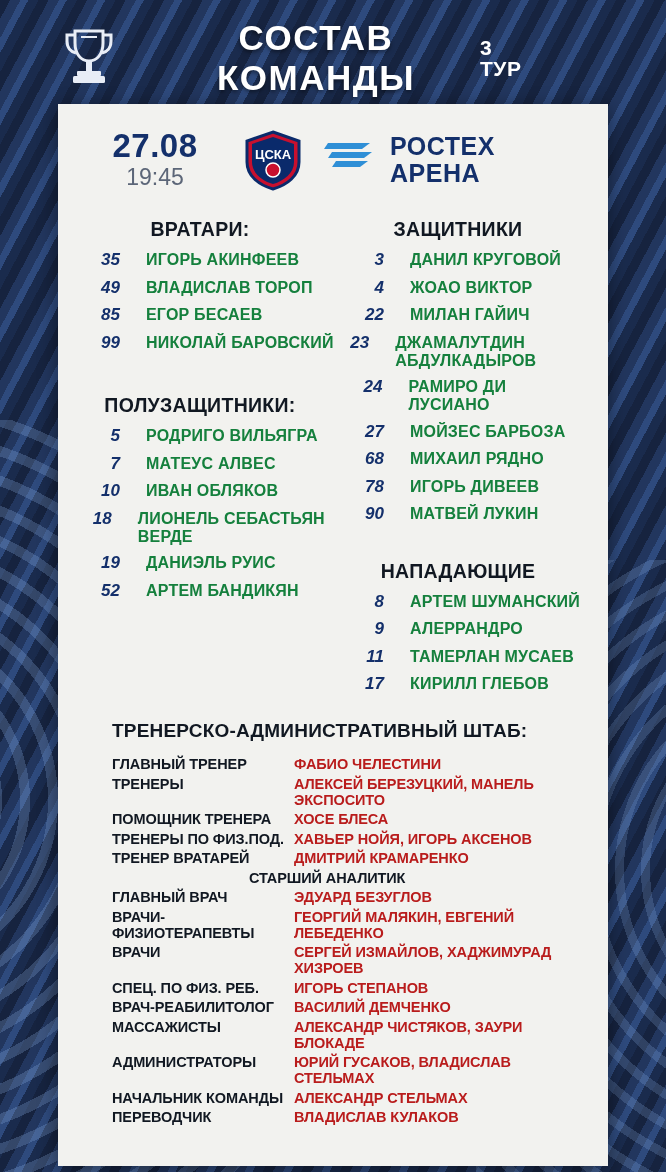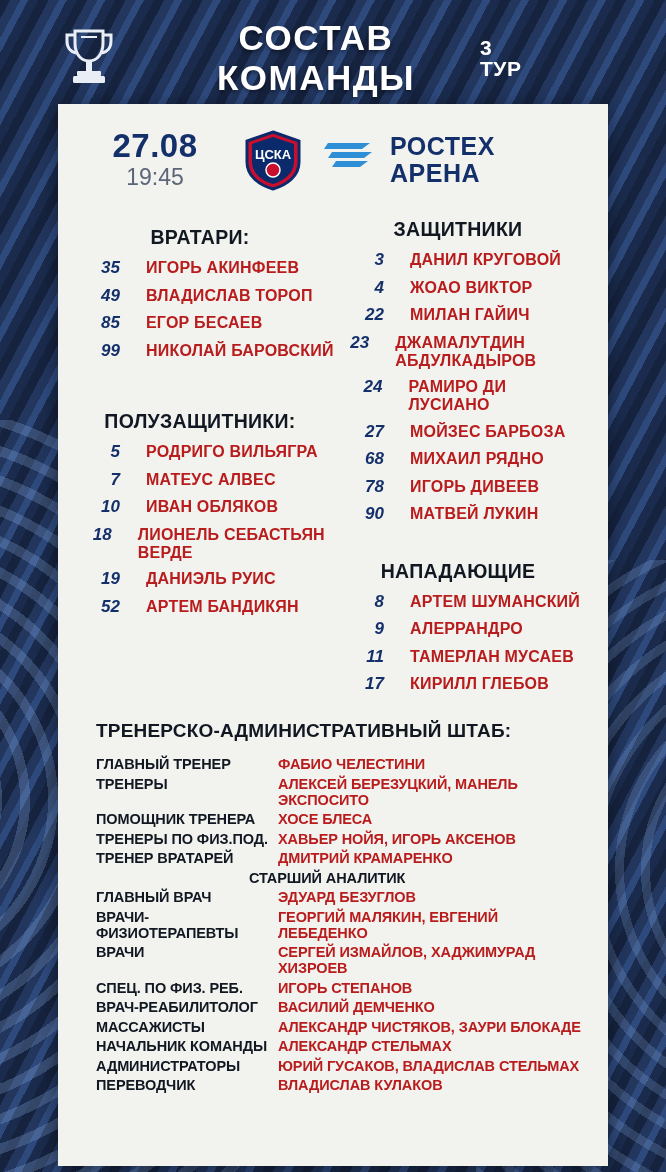--- a/index.html
+++ b/index.html
@@ -163,56 +163,56 @@
   .col-left { width: 258px; }
   .col-right { width: 250px; }
 
   .group-title {
     color: #111822;
     font-weight: bold;
     font-size: 19.5px;
     letter-spacing: 0.3px;
     margin: 8px 0 9px 0;
   }
-  .col-left .group-title { text-align: center; padding-right: 14px; margin-top: 16px;}
+  .col-left .group-title { text-align: center; padding-right: 14px;}
   .col-right .group-title { text-align: center; padding-right: 6px;}
 
   .player {
     display: flex;
     align-items: baseline;
     margin-bottom: 7.5px;
     gap: 16px;
   }
   .p-num {
     width: 42px;
     text-align: right;
     padding-right: 10px;
     font-size: 17px;
     font-weight: bold;
     font-style: italic;
     color: #14306b;
   }
   .p-name {
     font-size: 16px;
     font-weight: bold;
-    color: #b91c1c;
+    color: #15803d;
     letter-spacing: 0.2px;
   }
   .col-right .p-num { width: 48px; }
 
   .spacer-lg { height: 26px; }
   .spacer-md { height: 20px; }
 
   
   .staff {
     position: absolute;
     left: 0;
     top: 616px;
     width: 550px;
-    padding: 0 24px;
+    padding: 0 40px;
     box-sizing: border-box;
   }
   .staff-title {
     color: #111822;
     font-weight: bold;
     font-size: 19px;
     letter-spacing: 0.2px;
     margin: 0 0 14px 14px;
   }
   .staff-row {
@@ -450,27 +450,27 @@
       </div>
       <div class="staff-row">
         <span class="s-role">ВРАЧ-РЕАБИЛИТОЛОГ</span>
         <span class="s-name">ВАСИЛИЙ ДЕМЧЕНКО</span>
       </div>
       <div class="staff-row">
         <span class="s-role">МАССАЖИСТЫ</span>
         <span class="s-name">АЛЕКСАНДР ЧИСТЯКОВ, ЗАУРИ БЛОКАДЕ</span>
       </div>
       <div class="staff-row">
+        <span class="s-role">АДМИНИСТРАТОРЫ</span>
+        <span class="s-name">ЮРИЙ ГУСАКОВ, ВЛАДИСЛАВ СТЕЛЬМАХ</span>
+      </div>
+      <div class="staff-row">
         <span class="s-role">НАЧАЛЬНИК КОМАНДЫ</span>
         <span class="s-name">АЛЕКСАНДР СТЕЛЬМАХ</span>
       </div>
       <div class="staff-row">
-        <span class="s-role">АДМИНИСТРАТОРЫ</span>
-        <span class="s-name">ЮРИЙ ГУСАКОВ, ВЛАДИСЛАВ СТЕЛЬМАХ</span>
-      </div>
-      <div class="staff-row">
         <span class="s-role">ПЕРЕВОДЧИК</span>
         <span class="s-name">ВЛАДИСЛАВ КУЛАКОВ</span>
       </div>
     </div>
 
   </div>
 </div>
 
 </body></html>

